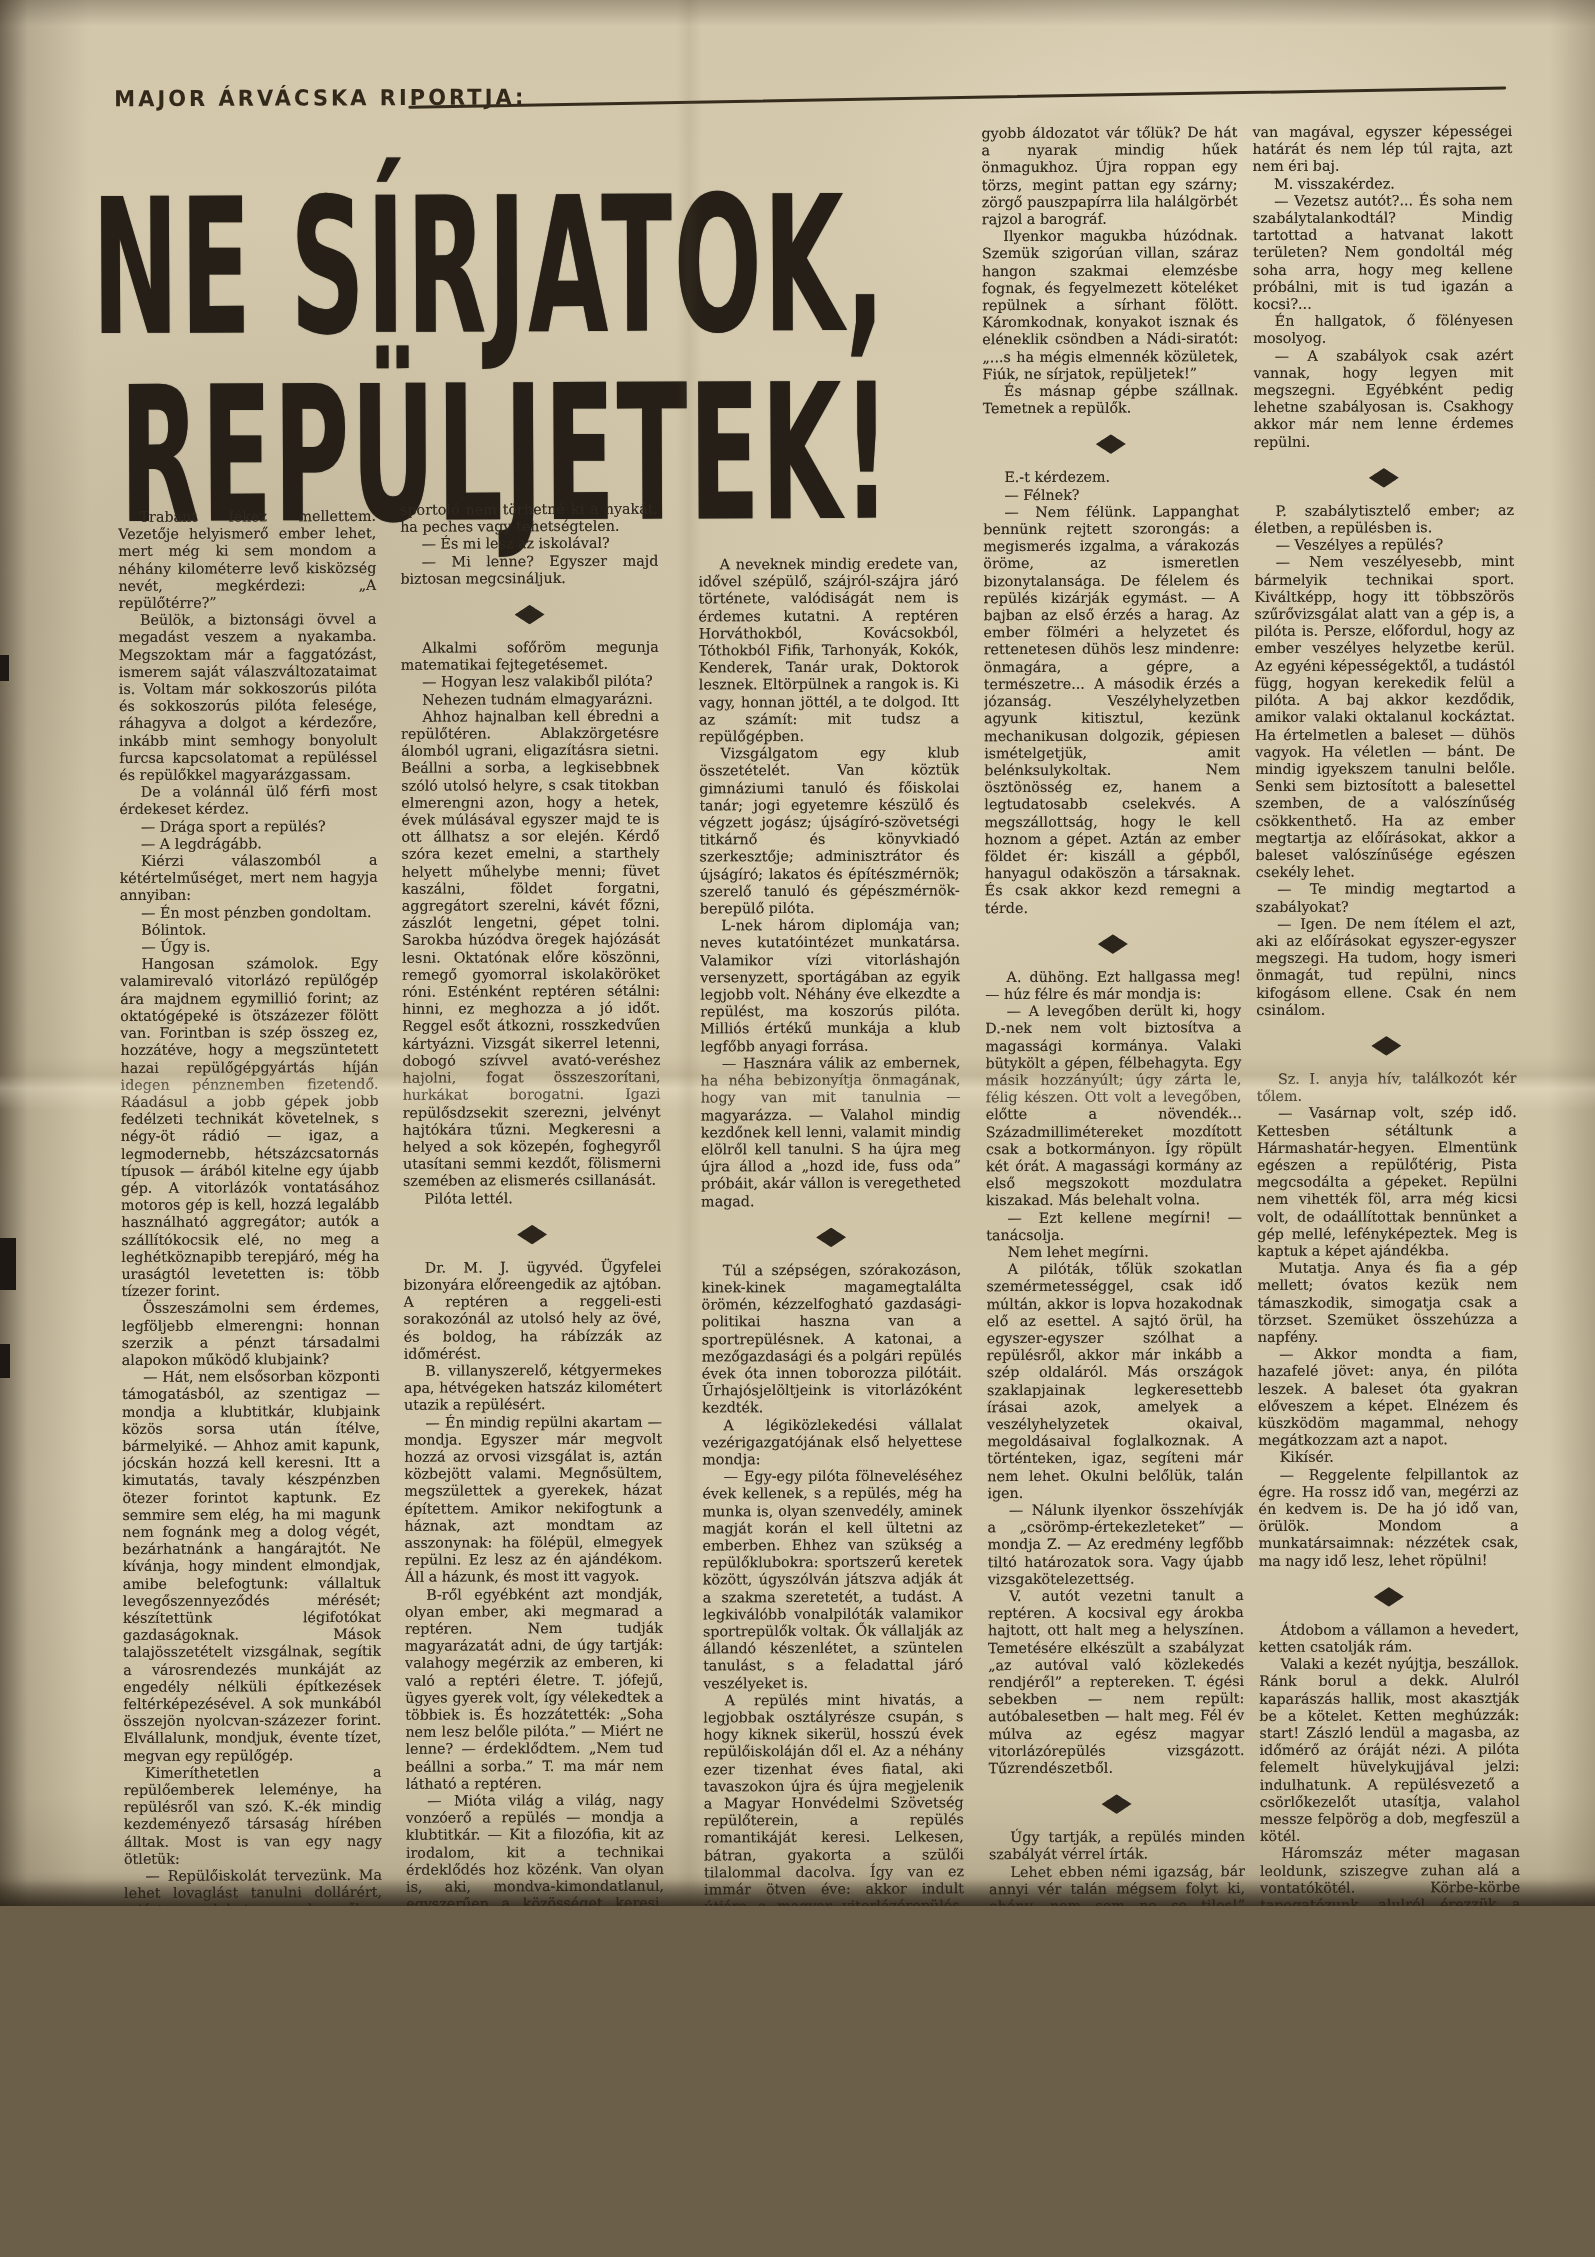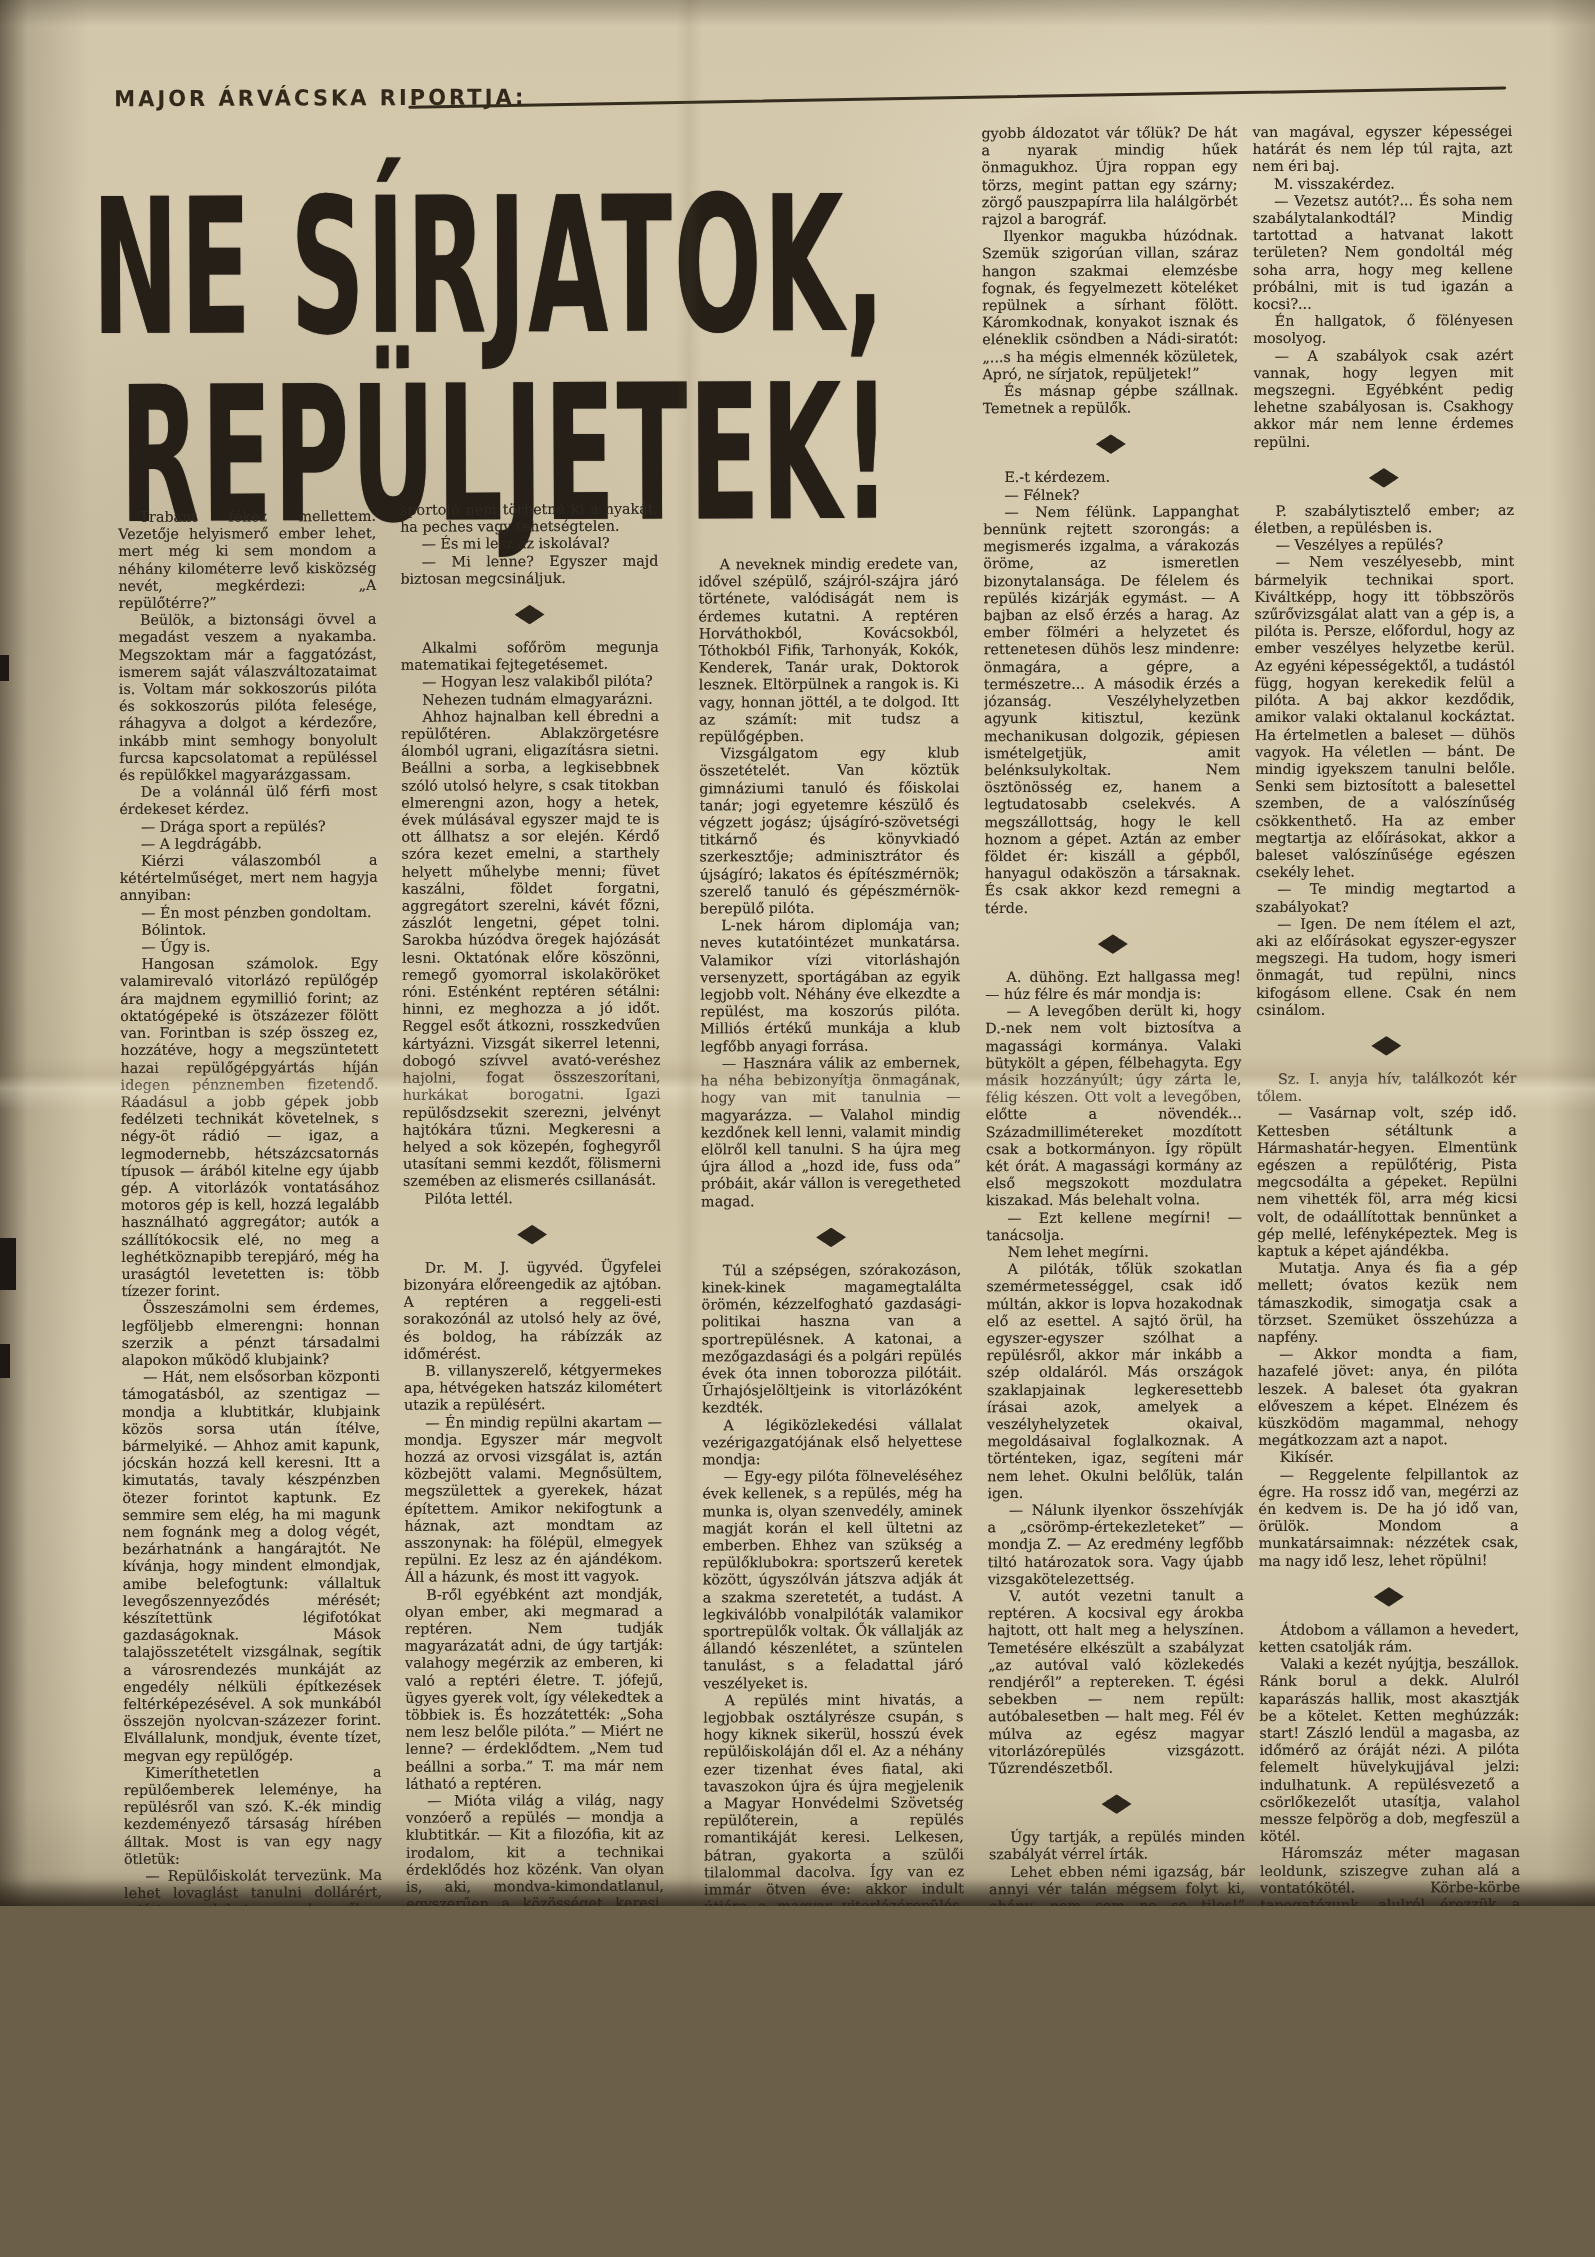--- a/index.html
+++ b/index.html
@@ -130,21 +130,21 @@
           <p class="para">L-nek három diplomája van; neves kutatóintézet munkatársa. Valamikor vízi vitorláshajón versenyzett, sportágában az egyik legjobb volt. Néhány éve elkezdte a repülést, ma koszorús pilóta. Milliós értékű munkája a klub legfőbb anyagi forrása.</p>
           <p class="para">— Hasznára válik az embernek, ha néha bebizonyítja önmagának, hogy van mit tanulnia — magyarázza. — Valahol mindig kezdőnek kell lenni, valamit mindig elölről kell tanulni. S ha újra meg újra állod a „hozd ide, fuss oda” próbáit, akár vállon is veregetheted magad.</p>
           <div class="sep">◆</div>
           <p class="para">Túl a szépségen, szórakozáson, kinek-kinek magamegtalálta örömén, kézzelfogható gazdasági-politikai haszna van a sportrepülésnek. A katonai, a mezőgazdasági és a polgári repülés évek óta innen toborozza pilótáit. Űrhajósjelöltjeink is vitorlázóként kezdték.</p>
           <p class="para">A légiközlekedési vállalat vezérigazgatójának első helyettese mondja:</p>
           <p class="para">— Egy-egy pilóta fölneveléséhez évek kellenek, s a repülés, még ha munka is, olyan szenvedély, aminek magját korán el kell ültetni az emberben. Ehhez van szükség a repülőklubokra: sportszerű keretek között, úgyszólván játszva adják át a szakma szeretetét, a tudást. A legkiválóbb vonalpilóták valamikor sportrepülők voltak. Ők vállalják az állandó készenlétet, a szüntelen tanulást, s a feladattal járó veszélyeket is.</p>
           <p class="para">A repülés mint hivatás, a legjobbak osztályrésze csupán, s hogy kiknek sikerül, hosszú évek repülőiskoláján dől el. Az a néhány ezer tizenhat éves fiatal, aki tavaszokon újra és újra megjelenik a Magyar Honvédelmi Szövetség repülőterein, a repülés romantikáját keresi. Lelkesen, bátran, gyakorta a szülői tilalommal dacolva. Így van ez immár ötven éve: akkor indult útjára a magyar vitorlázórepülés. S. régi pilóta, korosztálya vitorlázórepülésünk első nemzedéke.</p>
         </div>
         <div class="col col4">
           <p class="para noindent">gyobb áldozatot vár tőlük? De hát a nyarak mindig hűek önmagukhoz. Újra roppan egy törzs, megint pattan egy szárny; zörgő pauszpapírra lila halálgörbét rajzol a barográf.</p>
-          <p class="para">Ilyenkor magukba húzódnak. Szemük szigorúan villan, száraz hangon szakmai elemzésbe fognak, és fegyelmezett köteléket repülnek a sírhant fölött. Káromkodnak, konyakot isznak és eléneklik csöndben a Nádi-siratót: „...s ha mégis elmennék közületek, Apró, ne sírjatok, repüljetek!”</p>
+          <p class="para">Ilyenkor magukba húzódnak. Szemük szigorúan villan, száraz hangon szakmai elemzésbe fognak, és fegyelmezett köteléket repülnek a sírhant fölött. Káromkodnak, konyakot isznak és eléneklik csöndben a Nádi-siratót: „...s ha mégis elmennék közületek, Fiúk, ne sírjatok, repüljetek!”</p>
           <p class="para">És másnap gépbe szállnak. Temetnek a repülők.</p>
           <div class="sep">◆</div>
           <p class="para">E.-t kérdezem.</p>
           <p class="para">— Félnek?</p>
           <p class="para">— Nem félünk. Lappanghat bennünk rejtett szorongás: a megismerés izgalma, a várakozás öröme, az ismeretlen bizonytalansága. De félelem és repülés kizárják egymást. — A bajban az első érzés a harag. Az ember fölméri a helyzetet és rettenetesen dühös lesz mindenre: önmagára, a gépre, a természetre... A második érzés a józanság. Veszélyhelyzetben agyunk kitisztul, kezünk mechanikusan dolgozik, gépiesen ismételgetjük, amit belénksulykoltak. Nem ösztönösség ez, hanem a legtudatosabb cselekvés. A megszállottság, hogy le kell hoznom a gépet. Aztán az ember földet ér: kiszáll a gépből, hanyagul odaköszön a társaknak. És csak akkor kezd remegni a térde.</p>
           <div class="sep">◆</div>
           <p class="para">A. dühöng. Ezt hallgassa meg! — húz félre és már mondja is:</p>
           <p class="para">— A levegőben derült ki, hogy D.-nek nem volt biztosítva a magassági kormánya. Valaki bütykölt a gépen, félbehagyta. Egy másik hozzányúlt; úgy zárta le, félig készen. Ott volt a levegőben, előtte a növendék... Századmillimétereket mozdított csak a botkormányon. Így röpült két órát. A magassági kormány az első megszokott mozdulatra kiszakad. Más belehalt volna.</p>
           <p class="para">— Ezt kellene megírni! — tanácsolja.</p>
           <p class="para">Nem lehet megírni.</p>

